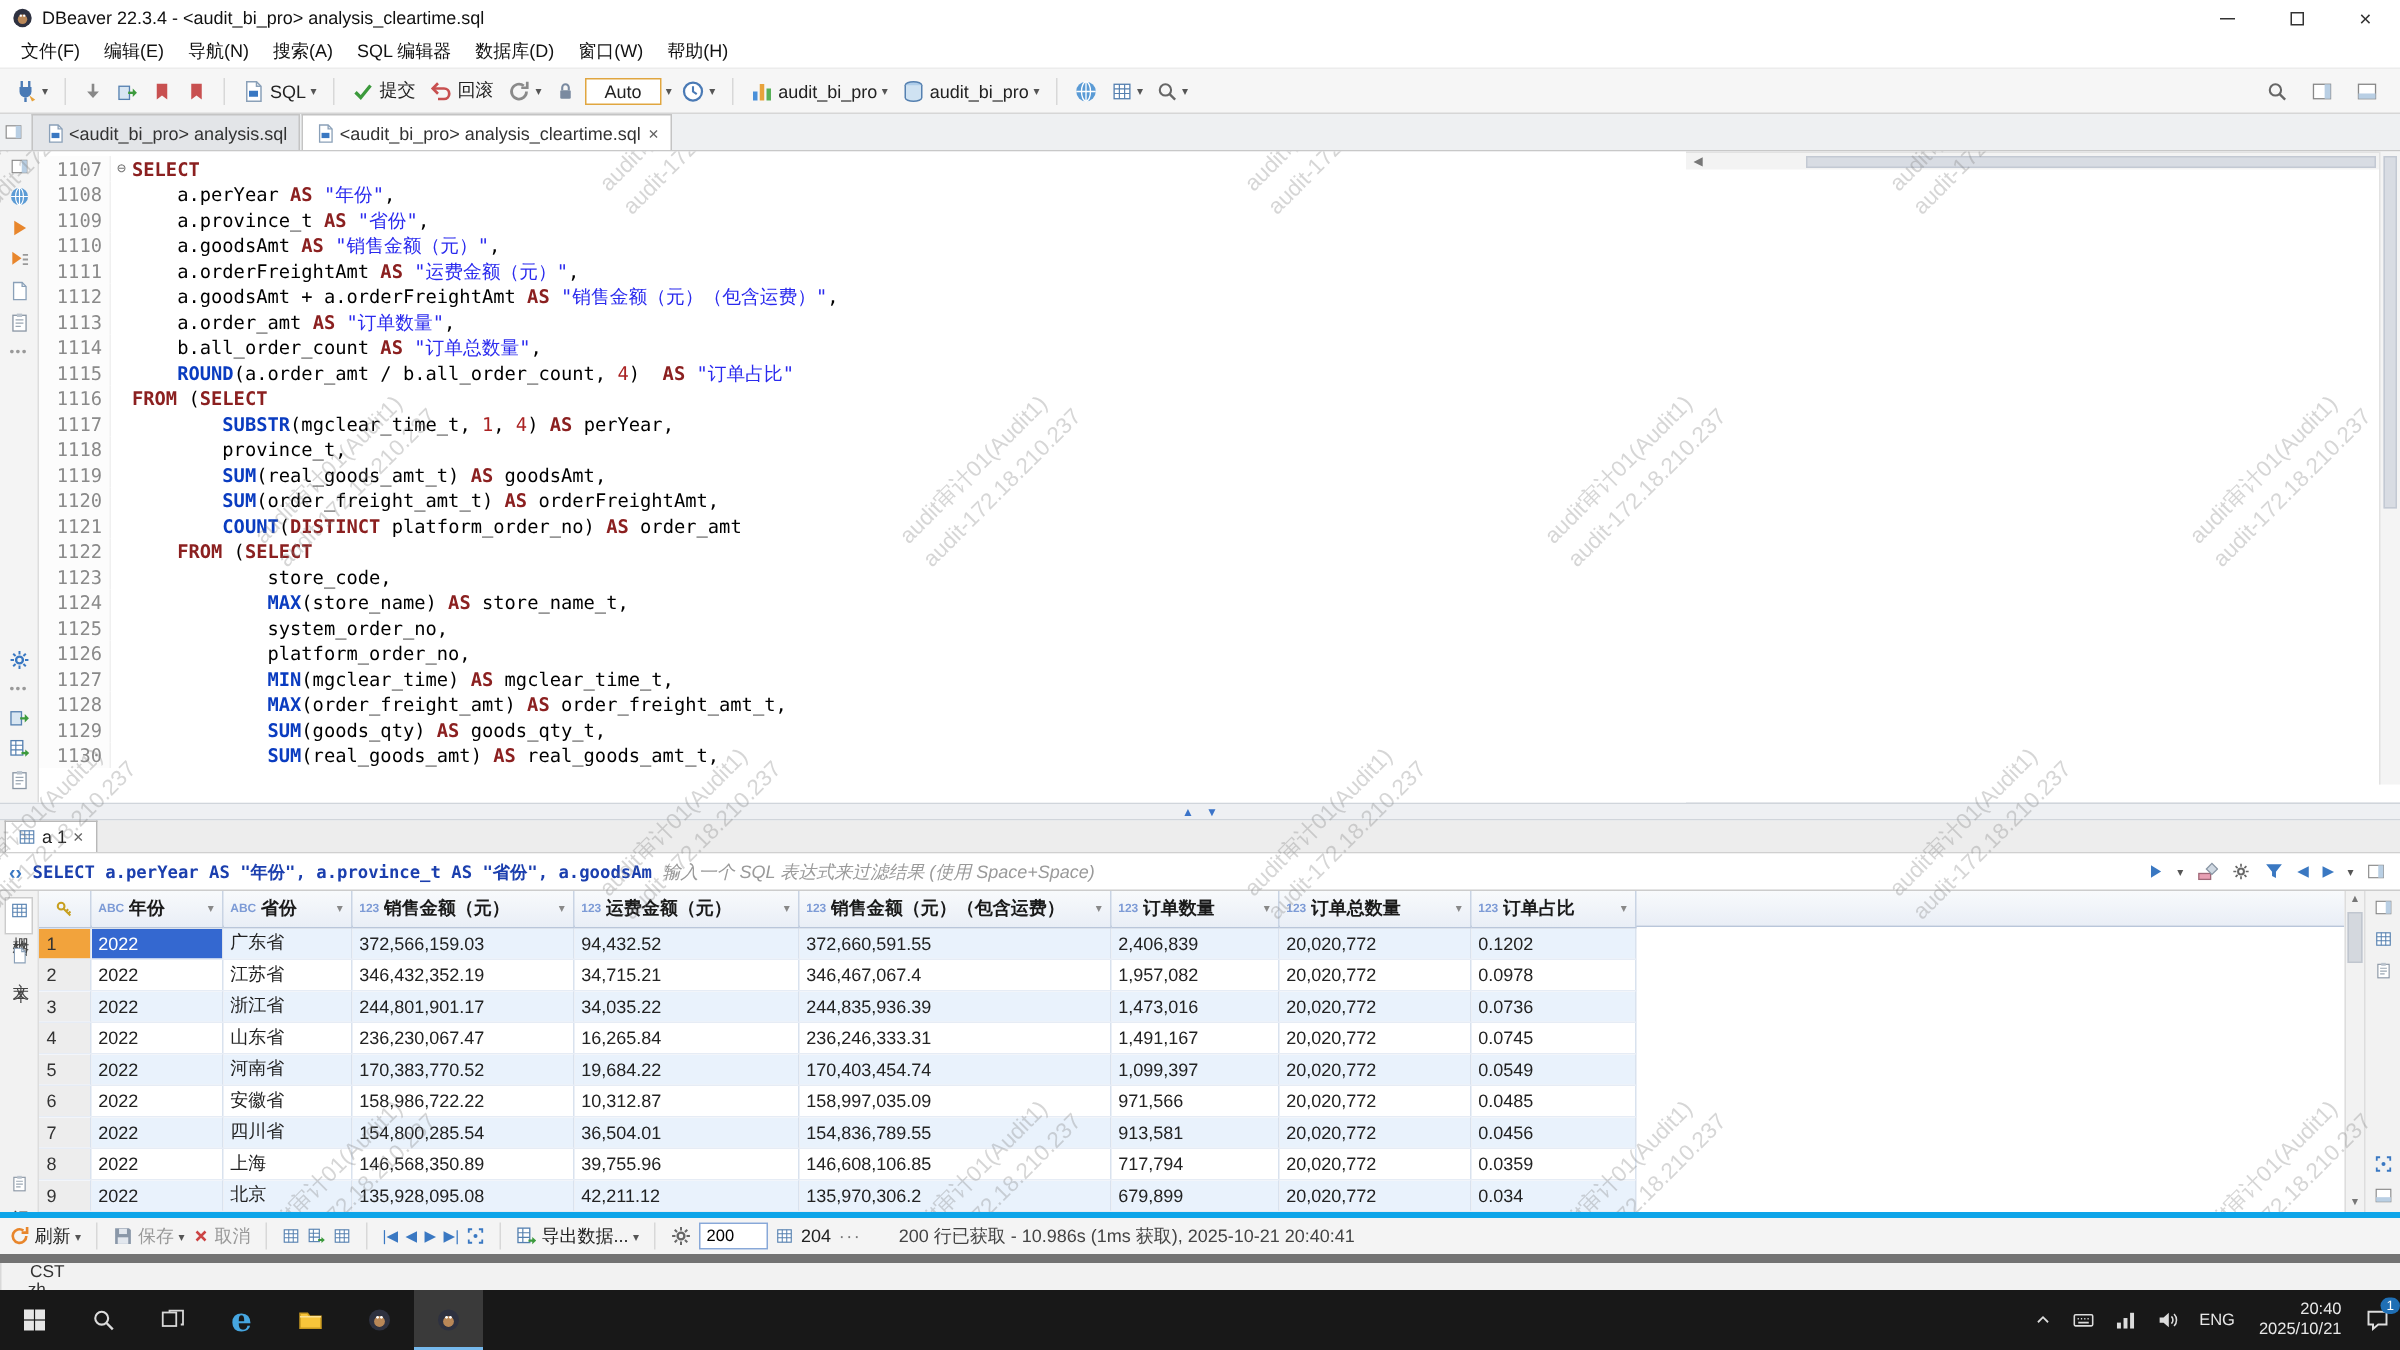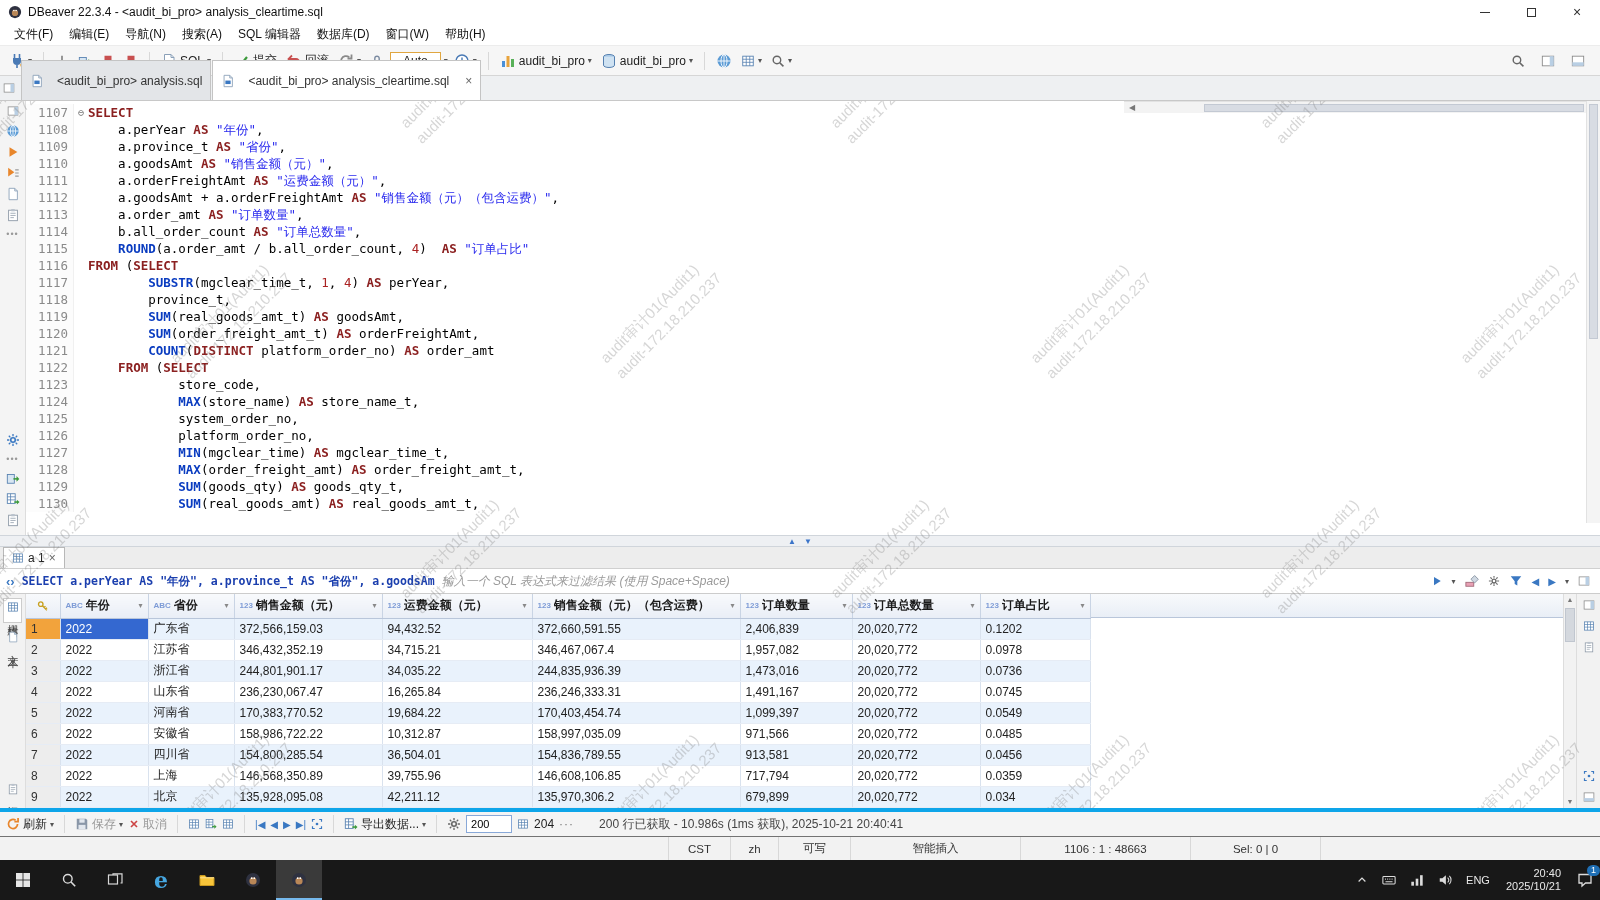--- a/index.html
+++ b/index.html
@@ -28,21 +28,21 @@
   .toolbar { height:30px; background:#f6f6f6; border-bottom:1px solid #d6d6d6; display:flex; align-items:center; padding:0 6px; gap:3px; }
   .tbtn { display:flex; align-items:center; gap:3px; padding:2px 3px; border-radius:2px; }
   .tsep { width:1px; height:18px; background:#d8d8d8; margin:0 5px; flex:none; }
   .caret { font-size:8px; color:#555; }
   .auto-box { border:1px solid #e0a640; background:#fff; padding:1px 12px; font-size:12px; }
   .toolbar-right { margin-left:auto; display:flex; align-items:center; gap:10px; padding-right:6px; }
 
   
   .tabbar { height:25px; background:#eef0f2; display:flex; align-items:flex-end; border-bottom:1px solid #c8c8c8; padding-left:3px; gap:2px; }
   .tabbar-left { align-self:center; margin-right:4px; }
-  .etab { display:flex; align-items:center; gap:13px; padding:0 8px; font-size:12px; background:#e3e5e8; border:1px solid #c4c4c4; border-bottom:none; height:40px; color:#333; }
+  .etab { display:flex; align-items:center; gap:2px; padding:0 8px; font-size:12px; background:#e3e5e8; border:1px solid #c4c4c4; border-bottom:none; height:24px; color:#333; }
   .etab.active { background:#fff; }
   .etab .x { color:#666; font-size:12px; margin-left:3px; }
 
   
   .main { flex:1; display:flex; min-height:0; position:relative; }
   .left-rail { width:26px; background:#f4f4f4; border-right:1px solid #ddd; display:flex; flex-direction:column; align-items:center; padding:4px 0 8px; gap:7px; flex:none; }
   .rail-dots { color:#999; font-size:9px; letter-spacing:1px; }
   .rail-spacer { flex:1; }
   .editor-wrap { flex:1; display:flex; flex-direction:row; min-width:0; position:relative; }
   .editor { flex:1; overflow:hidden; padding-top:3px; font-family:"DejaVu Sans Mono",monospace; font-size:12.5px; line-height:17px; position:relative; background:#fff; }
@@ -107,21 +107,21 @@
   .rside-right { width:24px; background:#f2f2f2; border-left:1px solid #ddd; display:flex; flex-direction:column; align-items:center; padding:5px 0; gap:9px; flex:none; }
 
   .rtoolbar { height:28px; background:#f4f4f4; border-top:4px solid #0ea5e9; display:flex; align-items:center; padding:0 6px; gap:5px; font-size:12px; color:#222; }
   .rtb { display:flex; align-items:center; gap:3px; }
   .rtb.disabled { color:#999; }
   .fetch-input { width:46px; height:18px; border:1px solid #88a8d8; font-size:11px; padding:1px 4px; font-family:"Liberation Sans",sans-serif; }
   .rstatus { color:#444; margin-left:20px; white-space:nowrap; }
   .dots { color:#777; letter-spacing:1px; }
 
   
-  .statusbar { height:24px; background:#f2f2f2; border-top:1px solid #737373; display:flex; align-items:stretch; font-size:11.5px; color:#333; }
+  .statusbar { height:24px; background:#f2f2f2; border-top:6px solid #737373; display:flex; align-items:stretch; font-size:11.5px; color:#333;flex-direction:column; }
   .sb-spacer { flex:1; }
   .sb-cell { display:flex; align-items:center; justify-content:center; border-left:1px solid #d8d8d8; padding:0 10px; white-space:nowrap; }
 
   
   .taskbar { height:40px; background:#181818; display:flex; align-items:center; color:#e8e8e8; flex:none; }
   .tb-app { width:46px; height:40px; display:flex; align-items:center; justify-content:center; flex:none; }
   .tb-app.active { background:#3a3a3a; box-shadow:inset 0 -2px 0 #76b9ed; }
   .edge-e { color:#46a6e0; font-size:22px; font-weight:bold; font-family:"DejaVu Serif",serif; line-height:1; }
   .tray { margin-left:auto; display:flex; align-items:center; height:100%; }
   .tray-item { padding:0 7px; height:100%; display:flex; align-items:center; justify-content:center; font-size:11px; }

